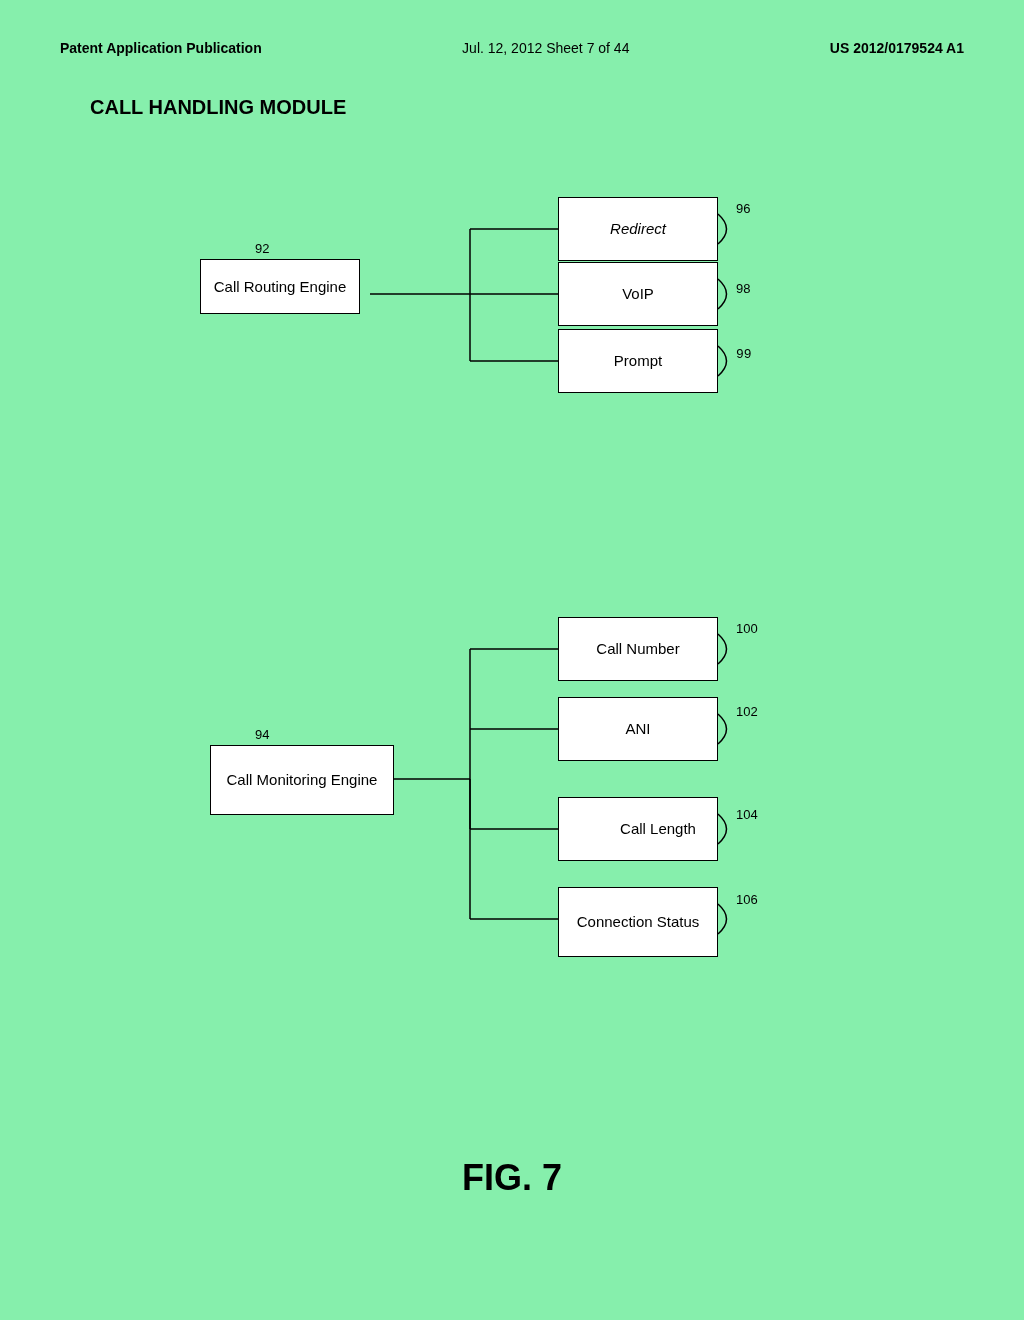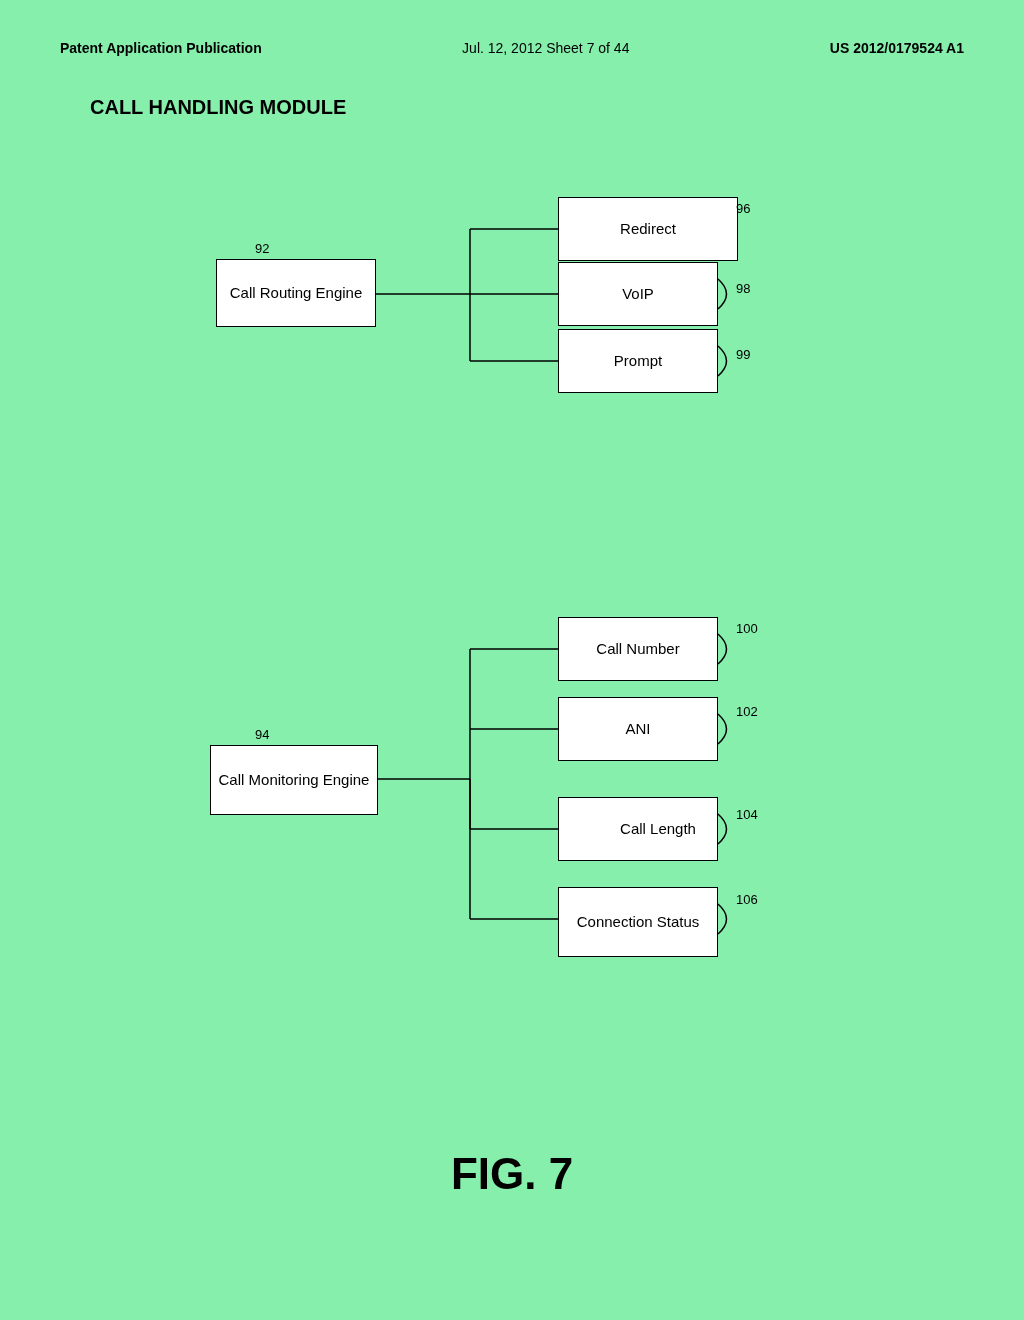--- a/index.html
+++ b/index.html
@@ -88,21 +88,21 @@
       height: 100%;
       pointer-events: none;
     }
 
     
     .fig-label {
       position: absolute;
       bottom: 30px;
       left: 50%;
       transform: translateX(-50%);
-      font-size: 44px;
+      font-size: 36px;
       font-weight: bold;
       color: #000;
     }
   </style>
 </head>
 <body>
 
 <div class="page">
 
   <div class="header">
@@ -152,46 +152,46 @@
 
       <path d="M 718 505 Q 735 520 718 535" fill="none" stroke="#000" stroke-width="1.5"></path>
 
       <path d="M 718 585 Q 735 600 718 615" fill="none" stroke="#000" stroke-width="1.5"></path>
 
       <path d="M 718 685 Q 735 700 718 715" fill="none" stroke="#000" stroke-width="1.5"></path>
 
       <path d="M 718 775 Q 735 790 718 805" fill="none" stroke="#000" stroke-width="1.5"></path>
     </svg>
 
-    <div class="box" style="left: 216px; top: 130px; width: 160px; height: 68px;">
+    <div class="box" style="left: 200px; top: 130px; width: 160px; height: 55px;">
       <span>Call Routing
 Engine</span>
     </div>
 
     <div class="num-label" style="left: 255px; top: 112px;">92</div>
 
-    <div class="box" style="left: 558px; top: 68px; width: 180px; height: 64px;">
+    <div class="box" style="left: 558px; top: 68px; width: 160px; height: 64px; font-style: italic;">
       <span>Redirect</span>
     </div>
 
     <div class="num-label" style="left: 736px; top: 72px;">96</div>
 
     <div class="box" style="left: 558px; top: 133px; width: 160px; height: 64px;">
       <span>VoIP</span>
     </div>
 
     <div class="num-label" style="left: 736px; top: 152px;">98</div>
 
     <div class="box" style="left: 558px; top: 200px; width: 160px; height: 64px;">
       <span>Prompt</span>
     </div>
 
-    <div class="num-label" style="left: 736px; top: 218px;">99</div>
-
-    <div class="box" style="left: 210px; top: 616px; width: 168px; height: 70px; justify-content: center;">
+    <div class="num-label" style="left: 736px; top: 218px; font-family: Liberation Mono, monospace;">99</div>
+
+    <div class="box" style="left: 210px; top: 616px; width: 184px; height: 70px; justify-content: center;">
       <span>Call Monitoring
 Engine</span>
     </div>
 
     <div class="num-label" style="left: 255px; top: 598px;">94</div>
 
     <div class="box" style="left: 558px; top: 488px; width: 160px; height: 64px;">
       <span>Call Number</span>
     </div>
 

